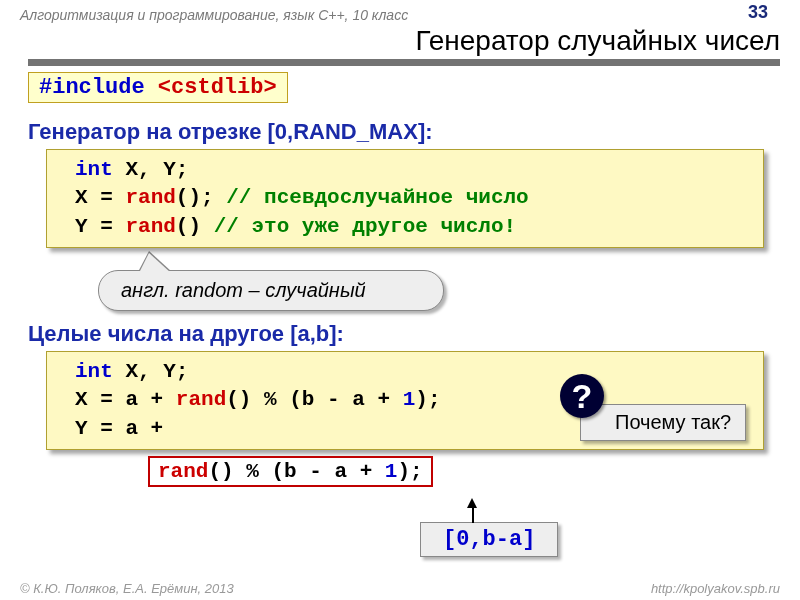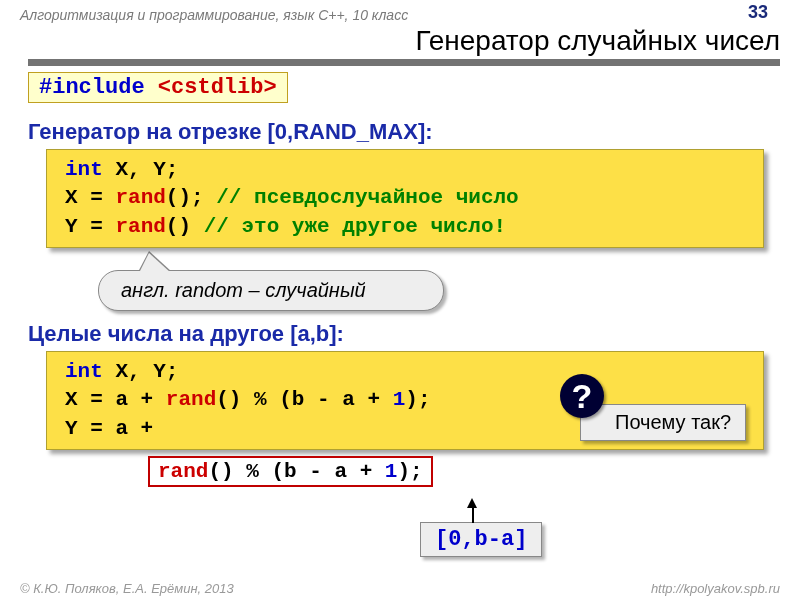--- a/index.html
+++ b/index.html
@@ -58,24 +58,24 @@
   .kw-blue { color: #0000cc; }
   .kw-red  { color: #cc0000; }
   .kw-green{ color: #008000; text-align: center; }
   .subhead {
     font-size: 22px;
     font-weight: bold;
     color: #1a2aa8;
     margin: 6px 0 4px 0;
   }
   .codebox {
-    background: #fde047;
+    background: #fef9c3;
     border: 1px solid #b0a030;
     box-shadow: 4px 4px 4px rgba(0,0,0,0.35);
-    padding: 6px 18px;
+    padding: 6px 28px;
     font-family: "Courier New", monospace;
     font-size: 21px;
     line-height: 1.35;
     font-weight: bold;
     margin-left: 18px;
     margin-right: 8px;
   }
   .callout {
     position: relative;
     background: #eeeeee;
@@ -116,21 +116,21 @@
     font-family: "Courier New", monospace;
     font-size: 21px;
     font-weight: bold;
     z-index: 2;
   }
   .range-box {
     position: absolute;
     background: #eee;
     border: 1px solid #888;
     box-shadow: 3px 3px 3px rgba(0,0,0,0.3);
-    padding: 4px 14px;
+    padding: 4px 22px;
     font-family: "Courier New", monospace;
     font-size: 22px;
     font-weight: bold;
     color: #0000cc;
   }
   .qmark {
     position: absolute;
     width: 44px; height: 44px;
     background: #000033;
     color: #fff;

